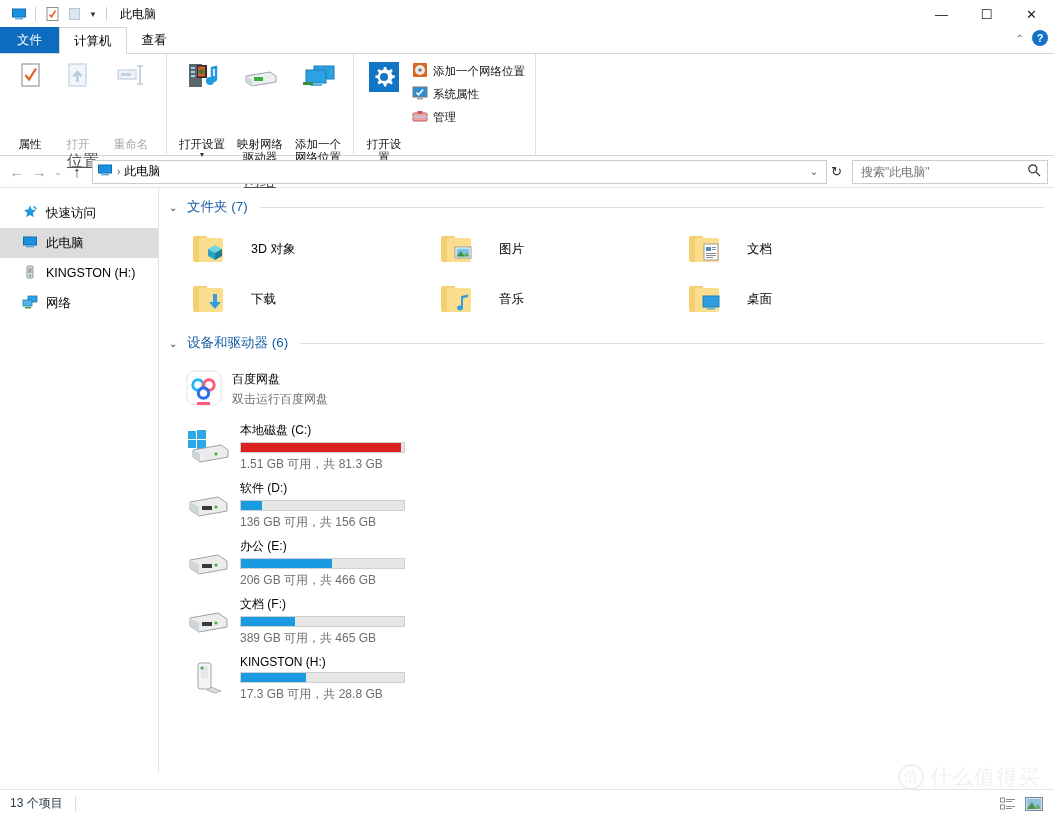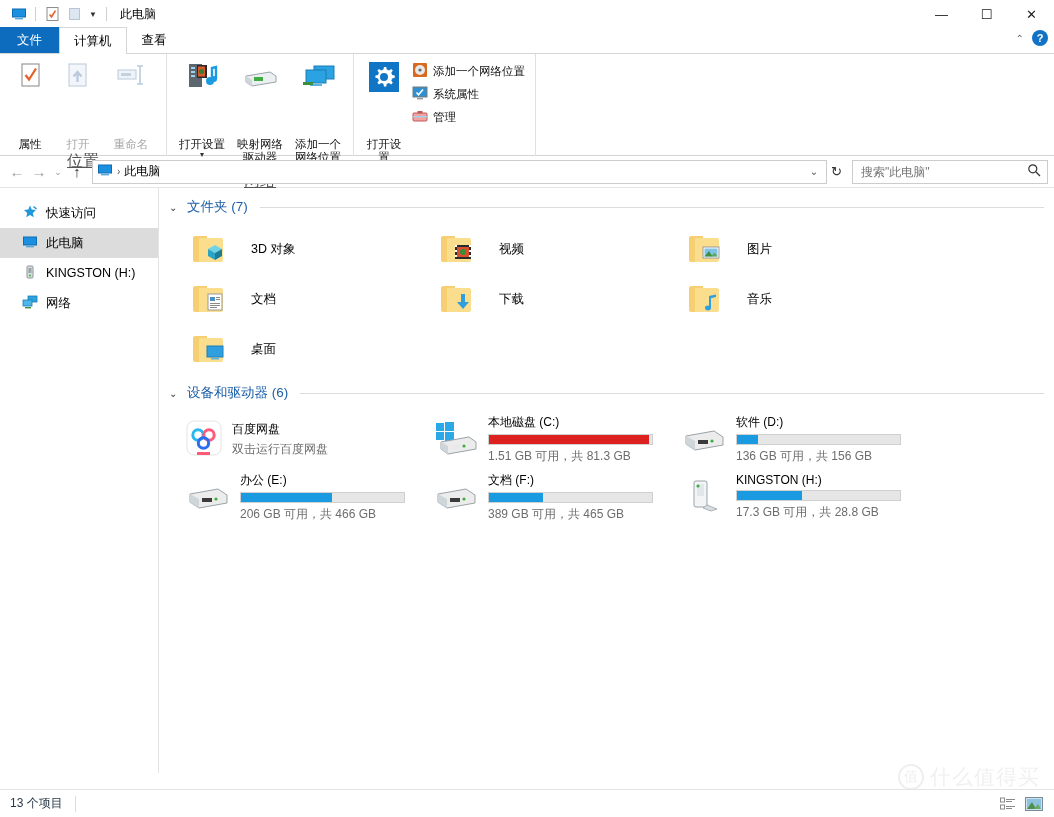--- a/index.html
+++ b/index.html
@@ -178,21 +178,21 @@
   .sec-rule { flex: 1; height: 1px; background: #dcdcdc; margin-left: 6px; }
 
   .tiles { display: flex; flex-wrap: wrap; }
   .tile {
     width: 248px; height: 50px;
     display: flex; align-items: center;
     padding-left: 24px; gap: 24px;
   }
   .tile .label { font-size: 12.5px; color: #000; }
 
-  .dtiles { display: flex; flex-wrap: wrap; }
+  .dtiles { display: flex; flex-wrap: wrap; flex-direction: column; }
   .dtile {
     width: 248px; height: 58px;
     display: flex; align-items: center;
     padding-left: 16px; gap: 9px;
   }
   .dtile-txt { flex: 1; padding-right: 12px; }
   .dtile-name { font-size: 12px; color: #000; margin-bottom: 3px; }
   .dtile-sub { font-size: 12px; color: #6d6d6d; }
   .bar-outer {
     height: 11px; background: #e6e6e6;
@@ -516,38 +516,20 @@
             <span class="front"></span>
           <svg class="emb" viewBox="0 0 20 20">
             <path d="M10 3 L17 7 L10 11 L3 7 Z" fill="#6fd3e8"></path>
             <path d="M3 7 L10 11 L10 18 L3 14 Z" fill="#2ba3c4"></path>
             <path d="M17 7 L10 11 L10 18 L17 14 Z" fill="#1c7d9b"></path>
           </svg>
         </span>
         <span class="label">3D 对象</span>
       </div>
 
-      <div class="tile">
-        <span class="folder">
-          <span class="back"></span>
-            <span class="front"></span>
-          <svg class="emb" viewBox="0 0 20 20">
-            <rect x="2" y="3" width="16" height="14" fill="#2b2b2b"></rect>
-            <rect x="4" y="5" width="12" height="10" fill="#d94f2b"></rect>
-            <circle cx="10" cy="10" r="3" fill="#3a8d3a"></circle>
-            <rect x="2" y="3" width="2" height="2" fill="#fff"></rect>
-            <rect x="2" y="8" width="2" height="2" fill="#fff"></rect>
-            <rect x="2" y="13" width="2" height="2" fill="#fff"></rect>
-            <rect x="16" y="3" width="2" height="2" fill="#fff"></rect>
-            <rect x="16" y="8" width="2" height="2" fill="#fff"></rect>
-            <rect x="16" y="13" width="2" height="2" fill="#fff"></rect>
-          </svg>
-        </span>
-        <span class="label">视频</span>
-      </div>
 
       <div class="tile">
         <span class="folder">
           <span class="back"></span>
             <span class="front"></span>
           <svg class="emb" viewBox="0 0 20 20">
             <rect x="2" y="5" width="16" height="11" fill="#fff" stroke="#9a9a9a" stroke-width="1"></rect>
             <rect x="3.5" y="6.5" width="13" height="8" fill="#7fc4e8"></rect>
             <path d="M3.5 14.5 L8 9 L11.5 14.5 Z" fill="#3f8f3f"></path>
             <path d="M10 14.5 L13.5 10.5 L16.5 14.5 Z" fill="#5aa95a"></path>

